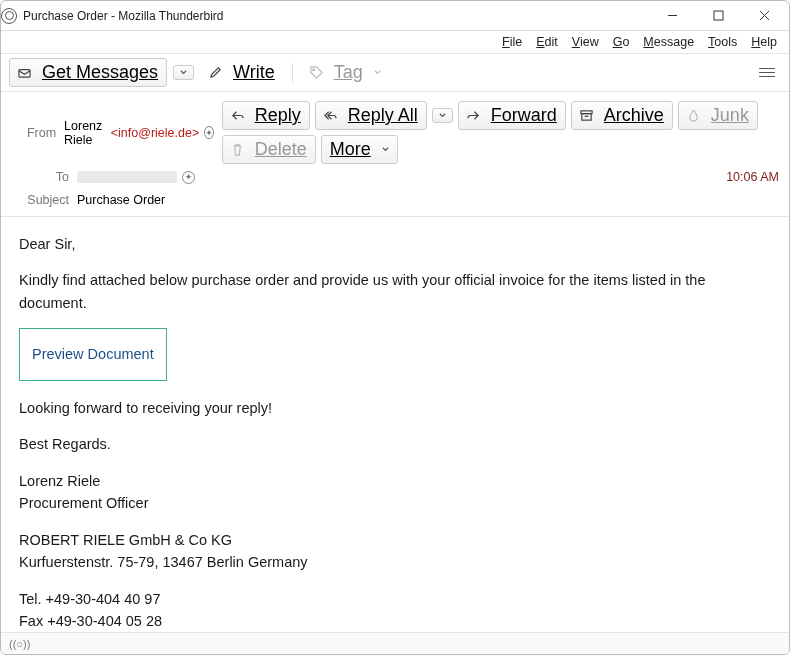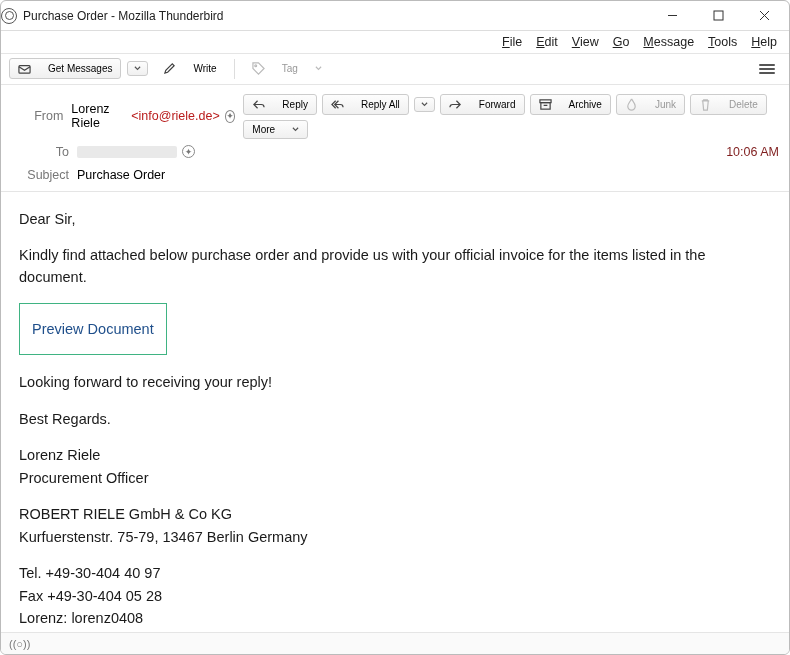--- a/index.html
+++ b/index.html
@@ -8,21 +8,21 @@
 .titlebar .tb-icon { width: 16px; height: 16px; border: 1.5px solid #555; border-radius: 50%; margin-right: 6px; position: relative; }
 .titlebar .tb-icon::after { content: ""; position: absolute; width: 7px; height: 7px; border-radius: 50%; border: 1.5px solid #555; left: 2.5px; top: 2.5px; }
 .titlebar .title { font-size: 12px; color: #222; }
 .titlebar .spacer { flex: 1; }
 .winbtn { width: 46px; height: 30px; display: flex; align-items: center; justify-content: center; cursor: default; }
 .winbtn svg { width: 11px; height: 11px; stroke: #333; stroke-width: 1; fill: none; }
 .menubar { display: flex; gap: 2px; padding: 2px 6px; font-size: 12.5px; color: #222; justify-content: flex-end; }
 .menubar .menuitem { padding: 2px 6px; cursor: default; }
 .menubar .menuitem .ul { text-decoration: underline; }
 .toolbar { display: flex; align-items: center; gap: 6px; padding: 4px 8px; border-top: 1px solid #e5e5e5; border-bottom: 1px solid #e5e5e5; }
-.btn { display: inline-flex; align-items: center; gap: 17px; padding: 3px 8px; border: 1px solid #ccc; border-radius: 3px; background: linear-gradient(#fdfdfd,#f0f0f0); font-size: 10px; cursor: default; }
+.btn { display: inline-flex; align-items: center; gap: 11px; padding: 3px 8px; border: 1px solid #ccc; border-radius: 3px; background: linear-gradient(#fdfdfd,#f0f0f0); font-size: 18px; cursor: default; text-decoration: underline; }
 .btn.icononly { padding: 3px 6px; }
 .btn.borderless { border: 1px solid transparent; background: transparent; }
 .btn.pale { color: #999; }
 .btn svg { width: 13px; height: 13px; }
 .btn .caret { width: 7px; height: 7px; }
 .toolbar .sep { width: 1px; height: 20px; background: #ddd; margin: 0 2px; }
 .toolbar .flexspacer { flex: 1; }
 .hamburger { display: inline-flex; flex-direction: column; gap: 2.5px; padding: 6px; }
 .hamburger span { width: 16px; height: 1.5px; background: #555; border-radius: 1px; }
 .headerpane { border-bottom: 1px solid #e5e5e5; padding: 6px 10px; }

